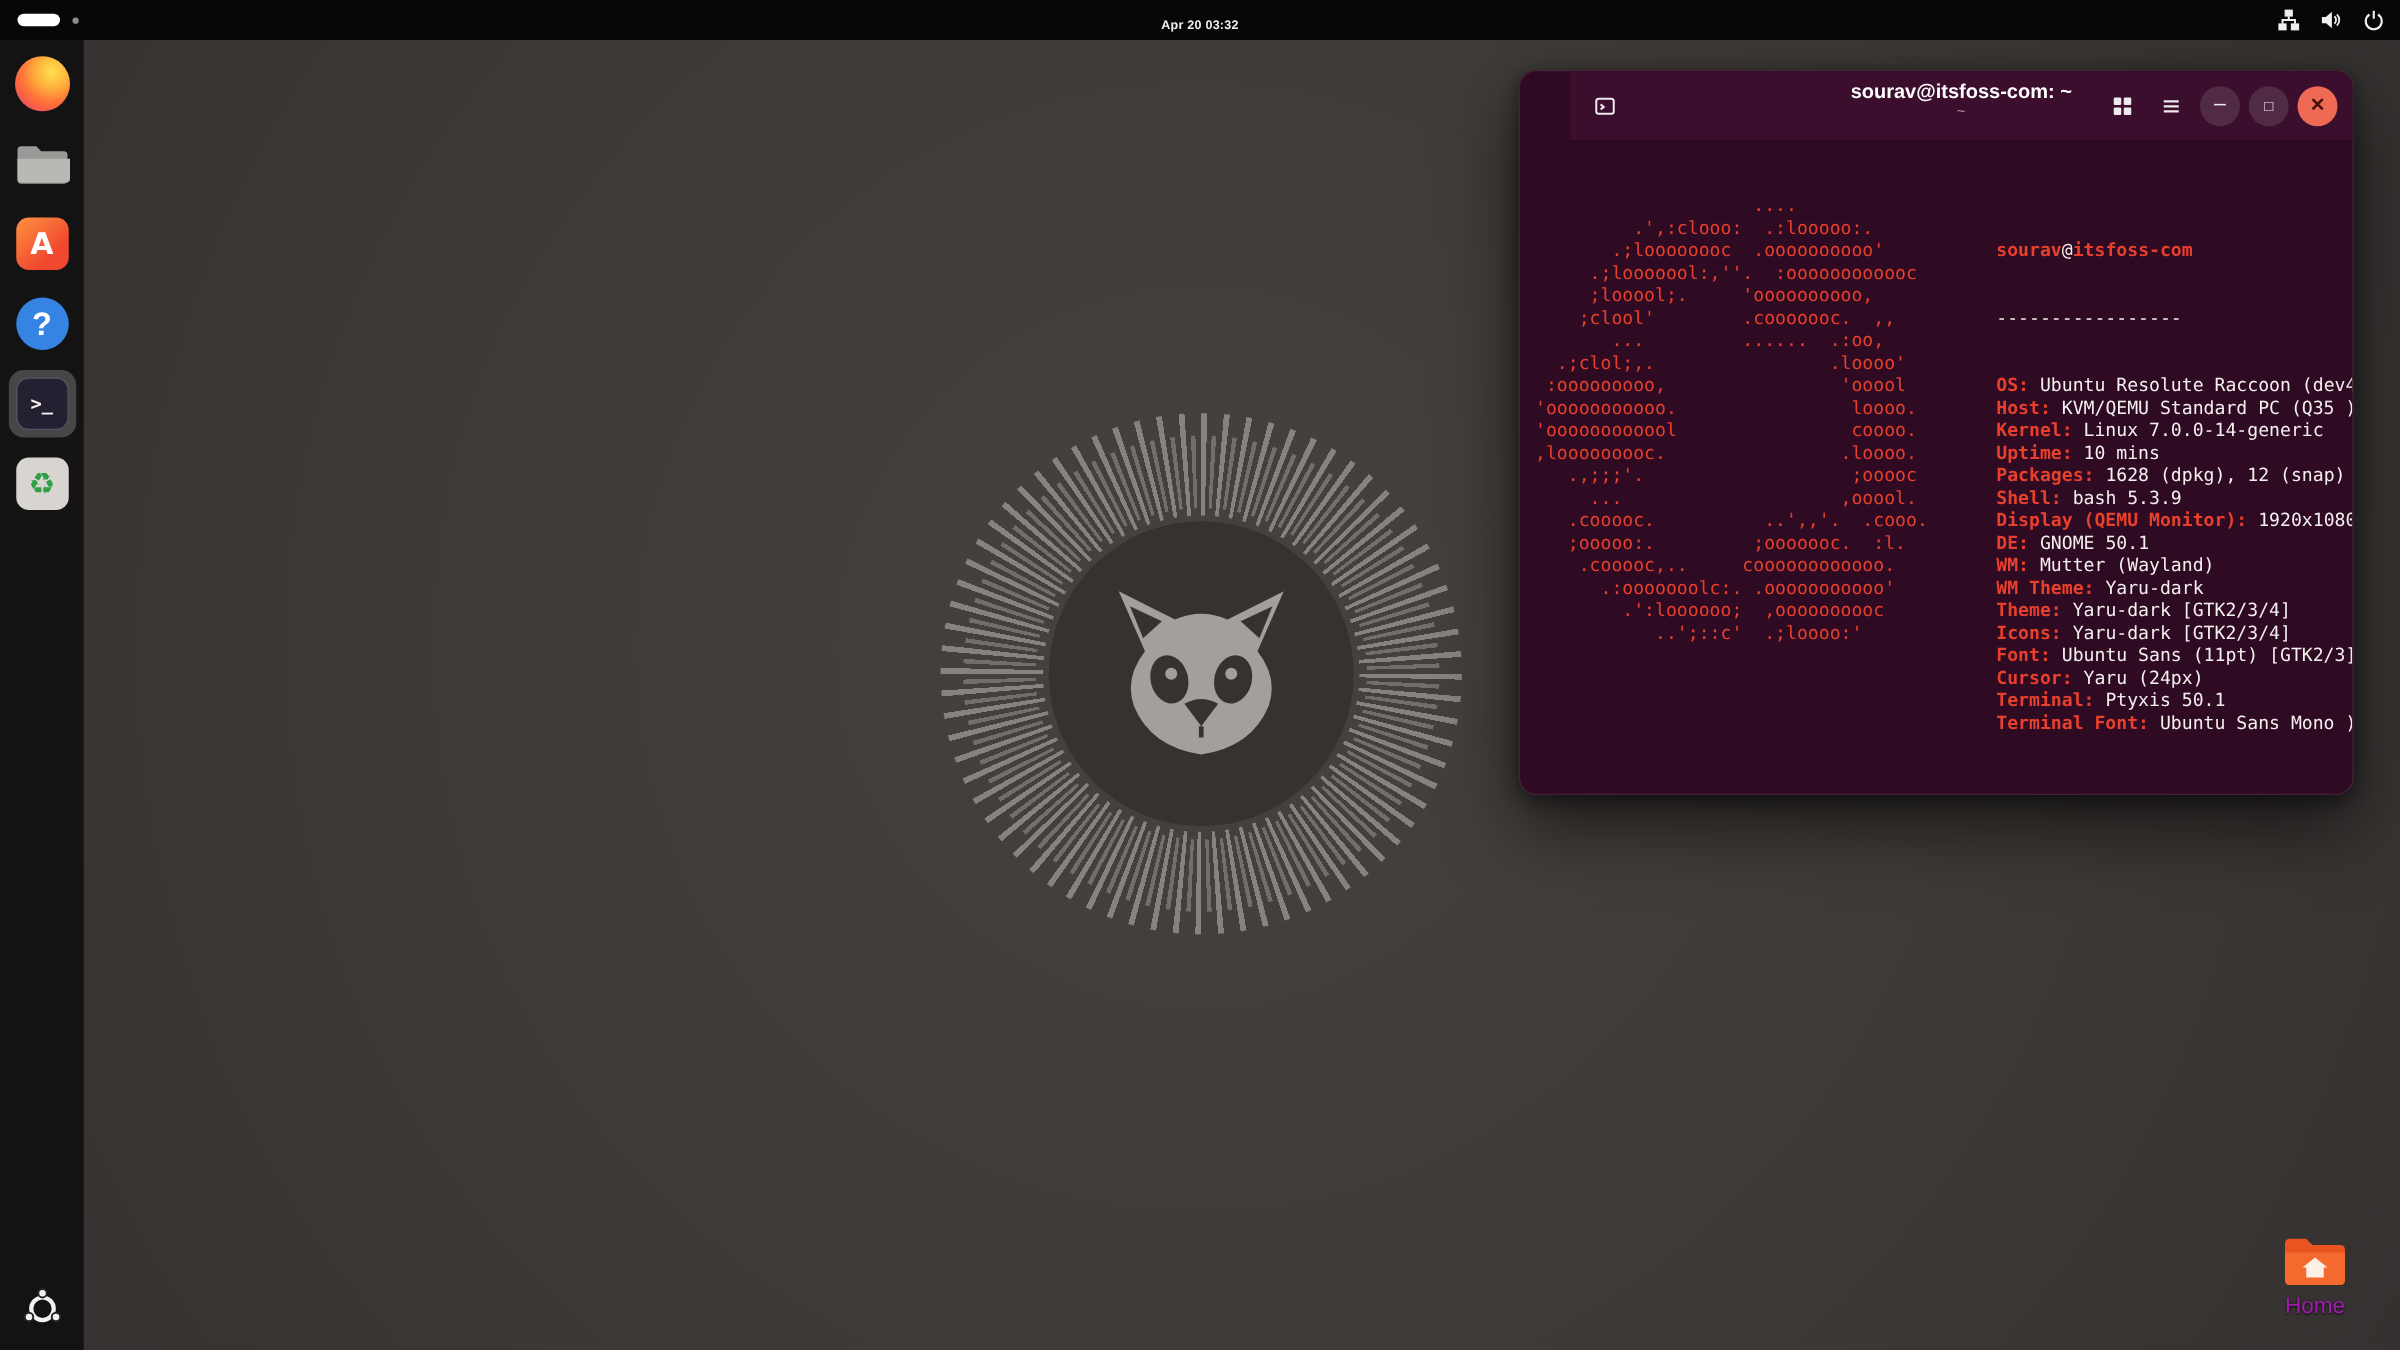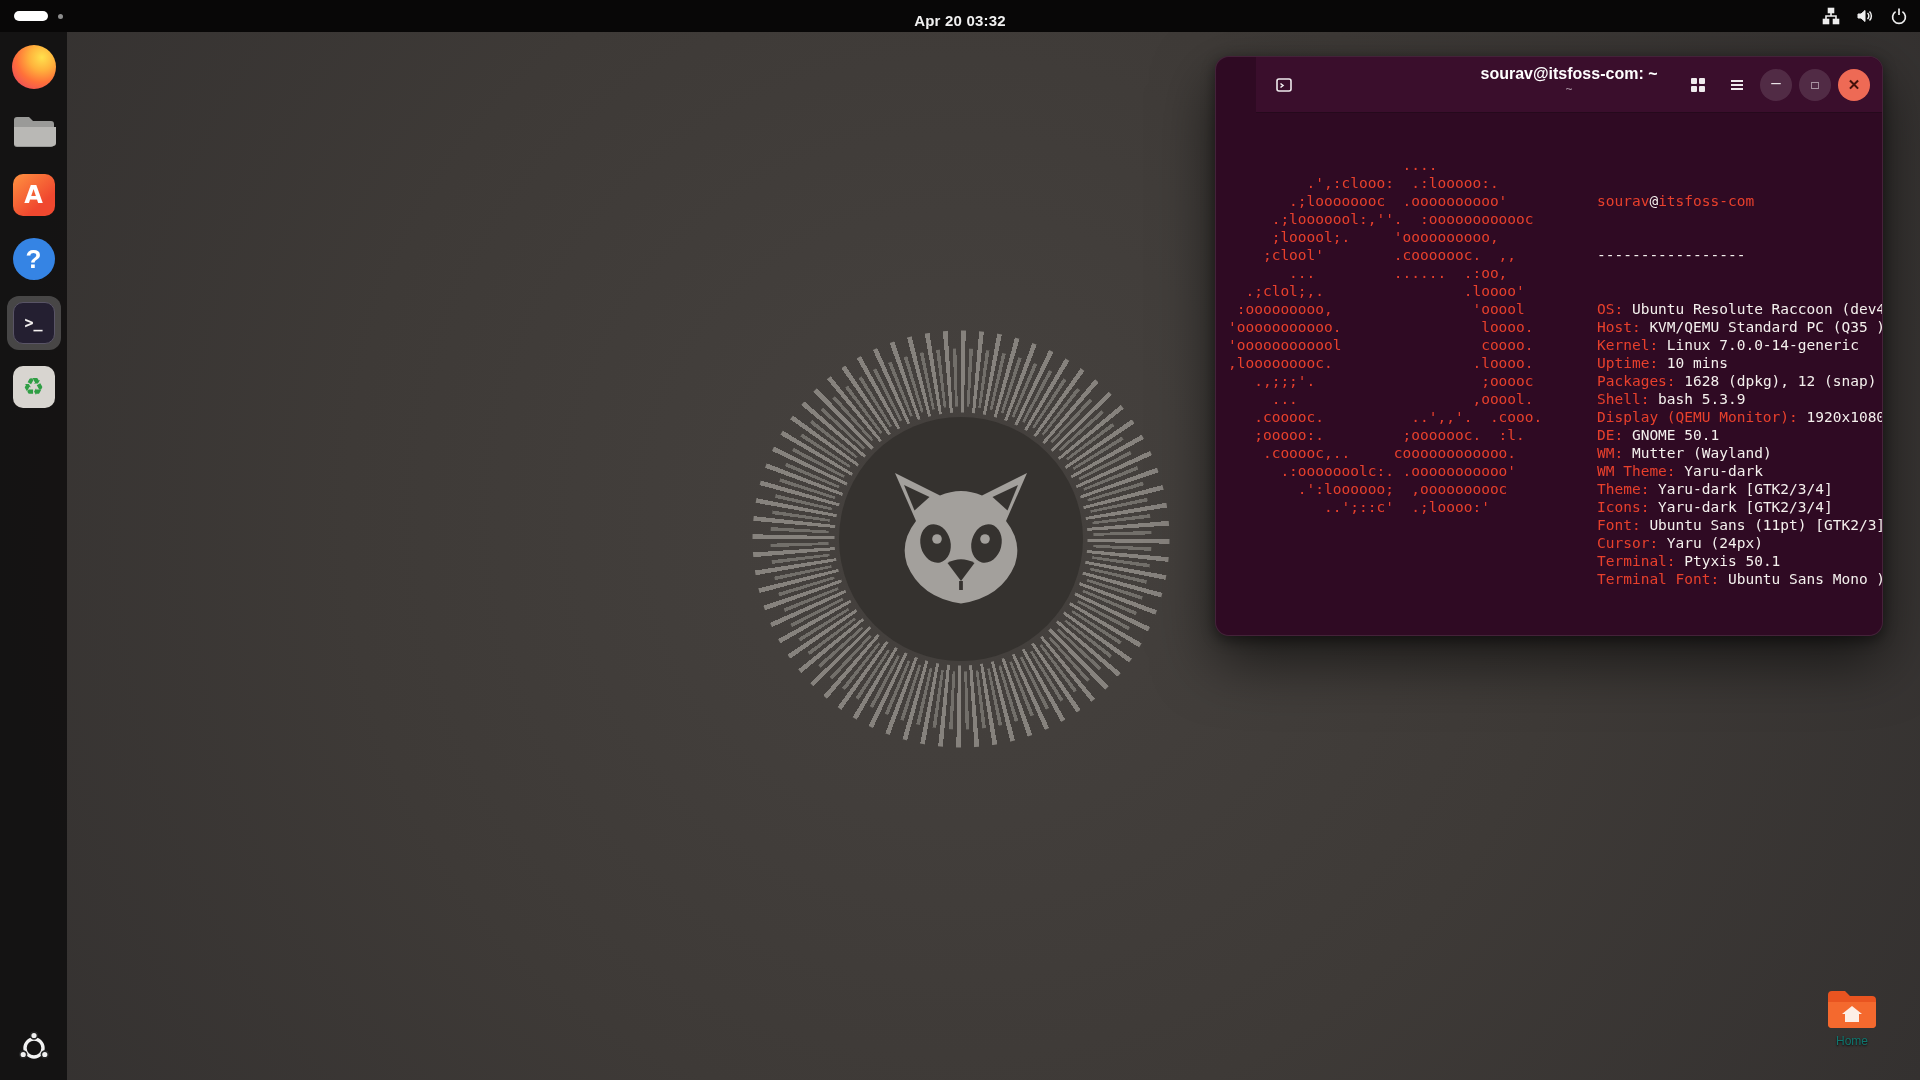--- a/index.html
+++ b/index.html
@@ -12,21 +12,21 @@
 
   
   .topbar {
     position:absolute; left:0; top:0; right:0; height:32px;
     background:#080707; color:#f0f0f0; z-index:40;
     display:flex; align-items:center;
   }
   .ws-pill { width:34px; height:10px; border-radius:6px; background:#ffffff; margin-left:14px; }
   .ws-dot  { width:5px; height:5px; border-radius:50%; background:#8d8d8d; margin-left:10px; }
   .clock { position:absolute; left:50%; top:0; transform:translateX(-50%); height:40px;
-           display:flex; align-items:center; font-size:15px; font-weight:600; letter-spacing:.2px; }
+           display:flex; align-items:center; font-size:10px; font-weight:600; letter-spacing:.2px; }
   .tray { position:absolute; right:12px; top:0; height:32px; display:flex; align-items:center; gap:16px; }
   .tray svg { display:block; }
 
   
   .dock {
     position:absolute; left:0; top:32px; bottom:0; width:67px;
     background:rgba(16,15,15,.88); z-index:30;
     display:flex; flex-direction:column; align-items:center; padding-top:8px; gap:10px;
   }
   .dock-item { width:54px; height:54px; border-radius:12px; display:flex; align-items:center; justify-content:center; }
@@ -56,21 +56,21 @@
     mask:radial-gradient(circle, transparent 0 126px, #000 127px 208px, transparent 209px); }
   .rays2 { background:repeating-conic-gradient(from 2.5deg, #7b7873 0deg 1.1deg, transparent 1.1deg 5deg);
     -webkit-mask:radial-gradient(circle, transparent 0 132px, #000 133px 190px, transparent 191px);
     mask:radial-gradient(circle, transparent 0 132px, #000 133px 190px, transparent 191px); opacity:.85; }
   .disc { position:absolute; left:98px; top:98px; width:244px; height:244px; border-radius:50%; background:#35322f; }
   .raccoon-svg { position:absolute; left:130px; top:130px; }
 
   
   .home-icon { position:absolute; left:1806px; top:986px; width:92px; z-index:5;
     display:flex; flex-direction:column; align-items:center; }
-  .home-label { margin-top:4px; font-size:12px; color:#0f766e; text-shadow:0 1px 2px rgba(0,0,0,.9); }
+  .home-label { margin-top:4px; font-size:18px; color:#a21caf; text-shadow:0 1px 2px rgba(0,0,0,.9); }
 
   
   .term {
     position:absolute; left:1215px; top:56px; width:668px; height:580px; z-index:20;
     background:#2f0a23; border:1px solid rgba(255,255,255,.10); border-radius:14px;
     box-shadow:0 24px 60px rgba(0,0,0,.60), 0 4px 14px rgba(0,0,0,.45);
     overflow:hidden;
     padding-left:40px;
   }
   .term-header { position:relative; height:56px; background:#3a0e2c;
@@ -91,21 +91,21 @@
   .term-body { position:absolute; top:56px; left:0; right:0; bottom:0; overflow:hidden;
     padding:7px 0 0 12px;
     font-family:"DejaVu Sans Mono", monospace; font-size:14.5px; line-height:18px; color:#f4f0ed;
     white-space:pre; }
   .prompt-line { white-space:pre; }
   .p-user { color:#33d17a; font-weight:bold; }
   .p-path { color:#62a0ea; font-weight:bold; }
   .cols { display:flex; }
   pre.ascii { margin:0; padding:0; color:#e8402c; font:inherit; width:369px; overflow:hidden; }
   .finfo { flex:1; overflow:hidden; }
-  .lab { color:#e8402c; font-weight:normal; }
+  .lab { color:#e8402c; font-weight:bold; }
   .sep { color:#f4f0ed; }
 </style>
 </head>
 <body>
 
 <div class="topbar">
   <div class="ws-pill"></div>
   <div class="ws-dot"></div>
   <div class="clock">Apr 20 03:32</div>
   <div class="tray">

